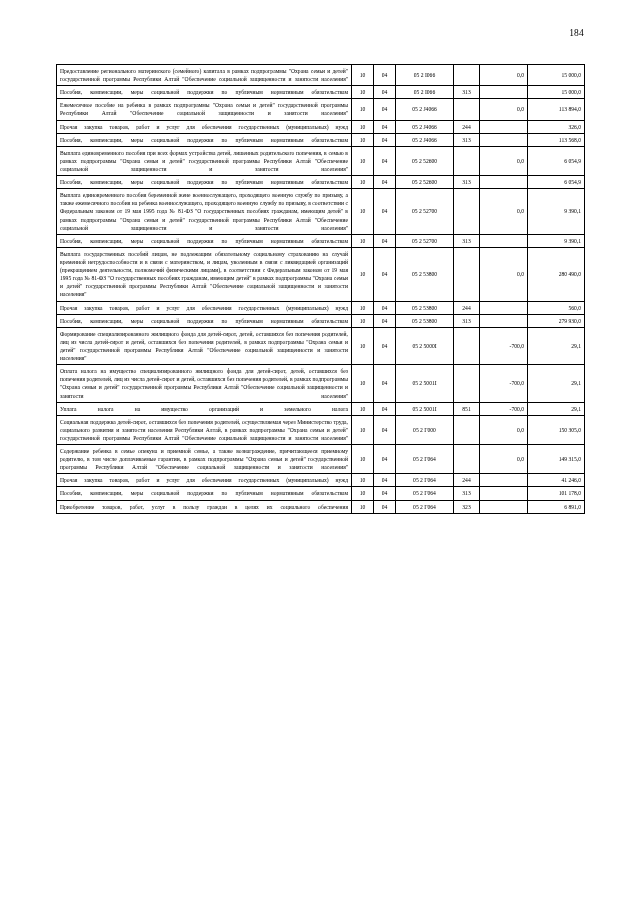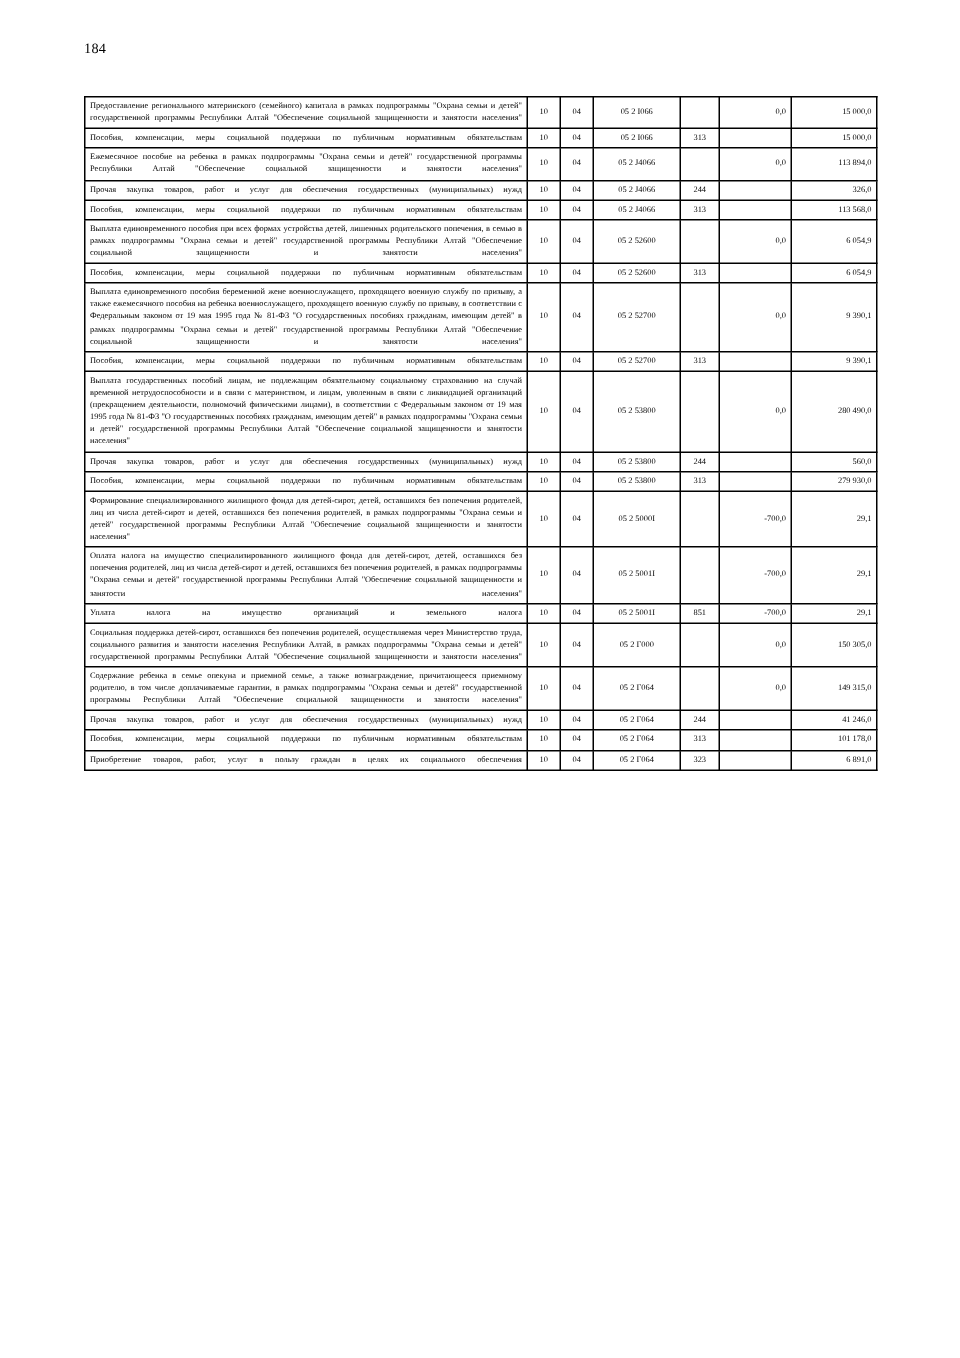--- a/index.html
+++ b/index.html
@@ -14,21 +14,21 @@
     color: #000000;
   }
   .page {
     position: relative;
     width: 640px;
     min-height: 905px;
     box-sizing: border-box;
     padding: 28px 56px 20px 56px;
   }
   .page-number {
-    text-align: left;
+    text-align: right;
     font-size: 9.5px;
     margin-bottom: 26px;
     letter-spacing: 0.2px;
   }
   table.budget {
     width: 100%;
     border-collapse: collapse;
     table-layout: fixed;
     font-size: 5.6px;
     line-height: 1.45;

